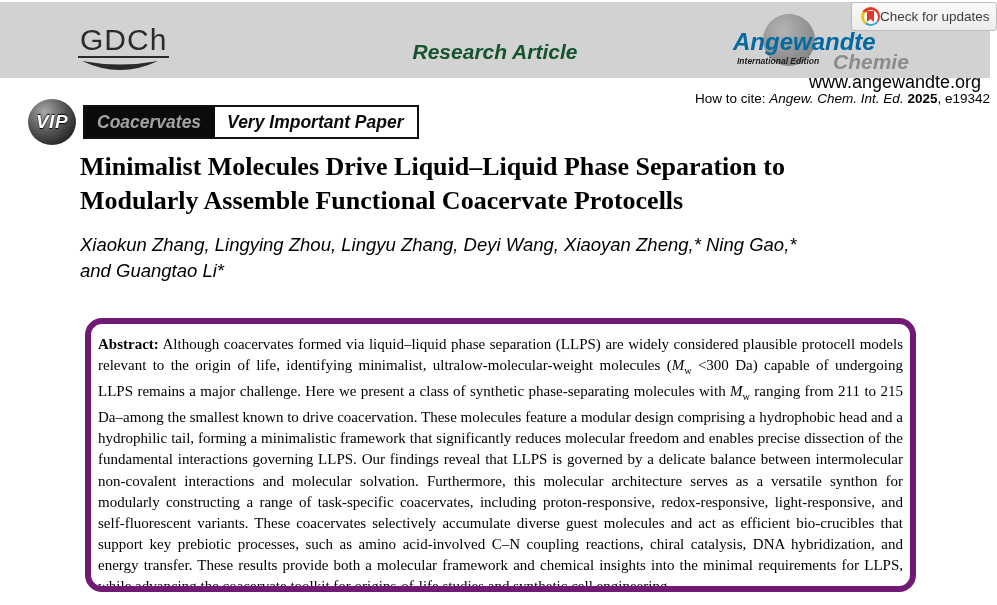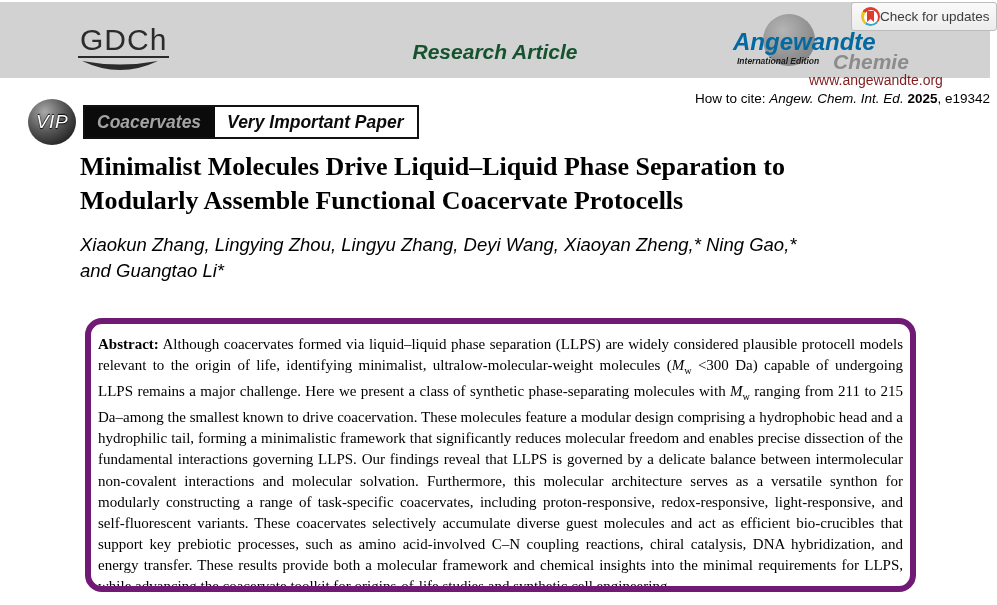--- a/index.html
+++ b/index.html
@@ -39,21 +39,21 @@
   }
   .angewandte-edition {
     position:absolute; left:12px; top:44px; font-size:8.5px; font-weight:bold;
     font-style:italic; color:#1a1a1a; white-space:nowrap;
   }
   .angewandte-chemie {
     position:absolute; left:108px; top:38px; font-size:21px; font-style:italic;
     color:#8c8c8c; font-weight:bold; white-space:nowrap;
   }
   .angewandte-url {
-    position:absolute; left:84px; top:60px; font-size:14px; color:#7f1d1d; white-space:nowrap;
+    position:absolute; left:84px; top:60px; font-size:18px; color:#000000; white-space:nowrap;
   }
 
   
   .check-updates {
     position:absolute; right:0; top:2px; height:29px; min-width:146px;
     background:linear-gradient(#fafafa,#ececec); border:1px solid #bdbdbd;
     border-radius:3px; display:flex; align-items:center; 
     padding:0 4px 0 9px; cursor:pointer;
   }
   .crossmark-icon {
@@ -80,21 +80,21 @@
   .citation .bd { font-weight:bold; }
   .doi-line { display:block; }
 
   
   .vip-badge {
     position:absolute; left:28px; top:99px; width:48px; height:46px; border-radius:50%;
     background:radial-gradient(circle at 35% 28%, #a9a9a9, #555 45%, #1c1c1c 85%);
     display:flex; align-items:center; justify-content:center;
   }
   .vip-text {
-    font-size:19px; font-weight:normal; font-style:italic; color:#fff;
+    font-size:19px; font-weight:bold; font-style:italic; color:#fff;
     text-shadow:0 1px 1px #000, 0 -1px 1px #000; letter-spacing:0.5px;
   }
   .category-bar {
     position:absolute; left:83px; top:105px; height:34px; display:flex;
     border:2px solid #111; background:#fff; align-items:stretch;
   }
   .category-name {
     background:#0b0b0b; color:#a3a3a3; font-size:17.5px; font-weight:bold; font-style:italic;
     display:flex; align-items:center; padding:0 14px 0 12px; white-space:nowrap;
   }

